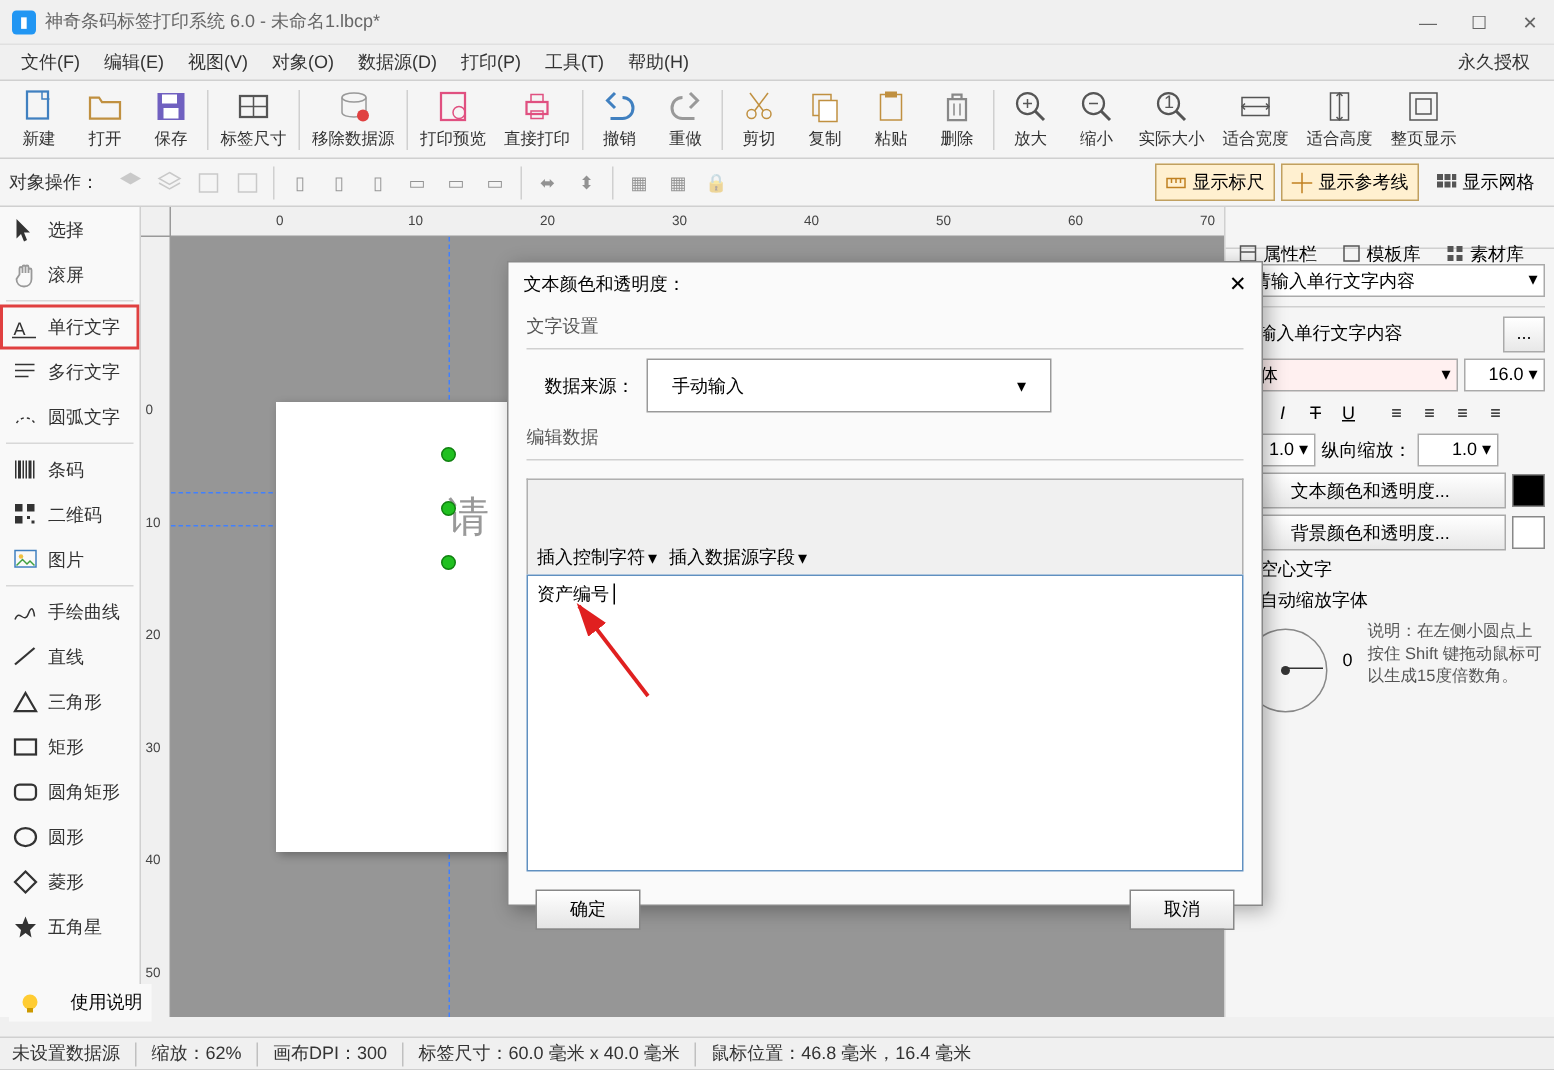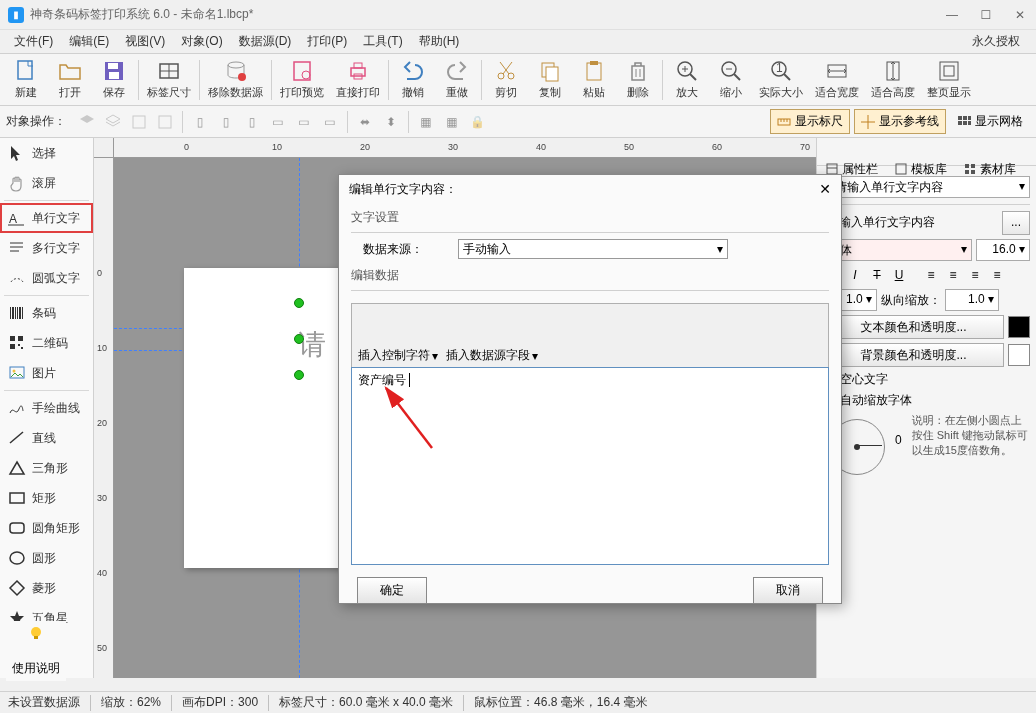--- a/index.html
+++ b/index.html
@@ -45,28 +45,28 @@
 .rp-tab { display:flex; align-items:center; gap:3px; padding:2px 4px; cursor:pointer;margin-top:35px; }
 .rp-body { padding:6px; }
 .rp-row { display:flex; align-items:center; margin:4px 0; gap:4px; }
 .rp-input { border:1px solid #aaa; padding:2px 4px; background:#fff; flex:1; height:22px; }
 .rp-btn { border:1px solid #aaa; background:linear-gradient(#fff,#e8e8e8); padding:3px 8px; flex:1; text-align:center; cursor:pointer; height:24px; }
 .color-sw { width:22px; height:22px; border:1px solid #888; }
 .fmt-btn { width:20px; height:20px; display:flex; align-items:center; justify-content:center; cursor:pointer; border:1px solid transparent; }
 .rotate-widget { width:56px; height:56px; border:1px solid #888; border-radius:50%; position:relative; margin:6px; }
 .statusbar { position:absolute; bottom:0; left:0; right:0; height:22px; background:#f0f0f0; border-top:1px solid #d0d0d0; display:flex; align-items:center; padding:0 8px; gap:4px; font-size:11px; color:#333; }
 .status-sep { width:1px; height:16px; background:#c0c0c0; margin:0 6px; }
-.help-float { position:absolute; bottom:32px; left:6px; display:flex; align-items:center; gap:19px; background:#f9f9f9; padding:4px 6px;flex-direction:column; }
+.help-float { position:absolute; bottom:32px; left:6px; display:flex; align-items:center; gap:19px; background:#f9f9f9; padding:4px 6px; }
 .dialog { position:absolute; top:174px; left:338px; width:504px; height:430px; background:#fafafa; border:1px solid #888; box-shadow:3px 3px 12px rgba(0,0,0,0.3); }
 .dlg-title { height:28px; display:flex; align-items:center; padding:0 10px; }
 .dlg-close { margin-left:auto; cursor:pointer; font-size:14px; }
 .dlg-section { padding:6px 12px; }
 .dlg-group-title { color:#555; margin-bottom:6px; }
 .dlg-row { display:flex; align-items:center; gap:8px; margin:4px 0 8px 12px; }
-.dlg-select { border:1px solid #999; background:#fff; padding:2px 4px; width:270px; height:20px; display:flex; align-items:center; justify-content:space-between;margin-left:27px; }
+.dlg-select { border:1px solid #999; background:#fff; padding:2px 16px; width:270px; height:36px; display:flex; align-items:center; justify-content:space-between; }
 .dlg-hr { height:1px; background:#d0d0d0; margin:2px 0 6px 0; }
 .dlg-toolbar { border:1px solid #b0b0b0; border-bottom:none; background:#f0f0f0; padding:3px 6px; display:flex; gap:8px; margin:0 12px; }
 .dlg-tb-item { cursor:pointer; display:flex; align-items:center; gap:2px;margin-top:40px; }
 .dlg-textarea { margin:0 12px; border:1px solid #6090c0; background:#fff; height:198px; padding:4px 6px; position:relative; }
 .dlg-buttons { display:flex; justify-content:space-between; gap:12px; padding:12px 18px; }
 .dlg-btn { border:1px solid #888; background:linear-gradient(#fff,#e4e4e4); padding:4px 22px; cursor:pointer; }
 .arrow-annot { position:absolute; pointer-events:none; }
 svg { display:block; }
 </style>
 </head>
@@ -635,21 +635,21 @@
     <span class="status-sep"></span>
   <span>画布DPI：300</span>
     <span class="status-sep"></span>
   <span>标签尺寸：60.0 毫米 x 40.0 毫米</span>
     <span class="status-sep"></span>
   <span>鼠标位置：46.8 毫米，16.4 毫米</span>
 </div>
 
 <div class="dialog">
   <div class="dlg-title">
-    <span>编辑单行文字内容：</span>
+    <span>文本颜色和透明度：</span>
     <span class="dlg-close">✕</span>
   </div>
   <div class="dlg-section">
     <div class="dlg-group-title">文字设置</div>
     <div class="dlg-hr"></div>
     <div class="dlg-row">
       <span>数据来源：</span>
       <div class="dlg-select">
           <span>手动输入</span>
           <span>▾</span>

